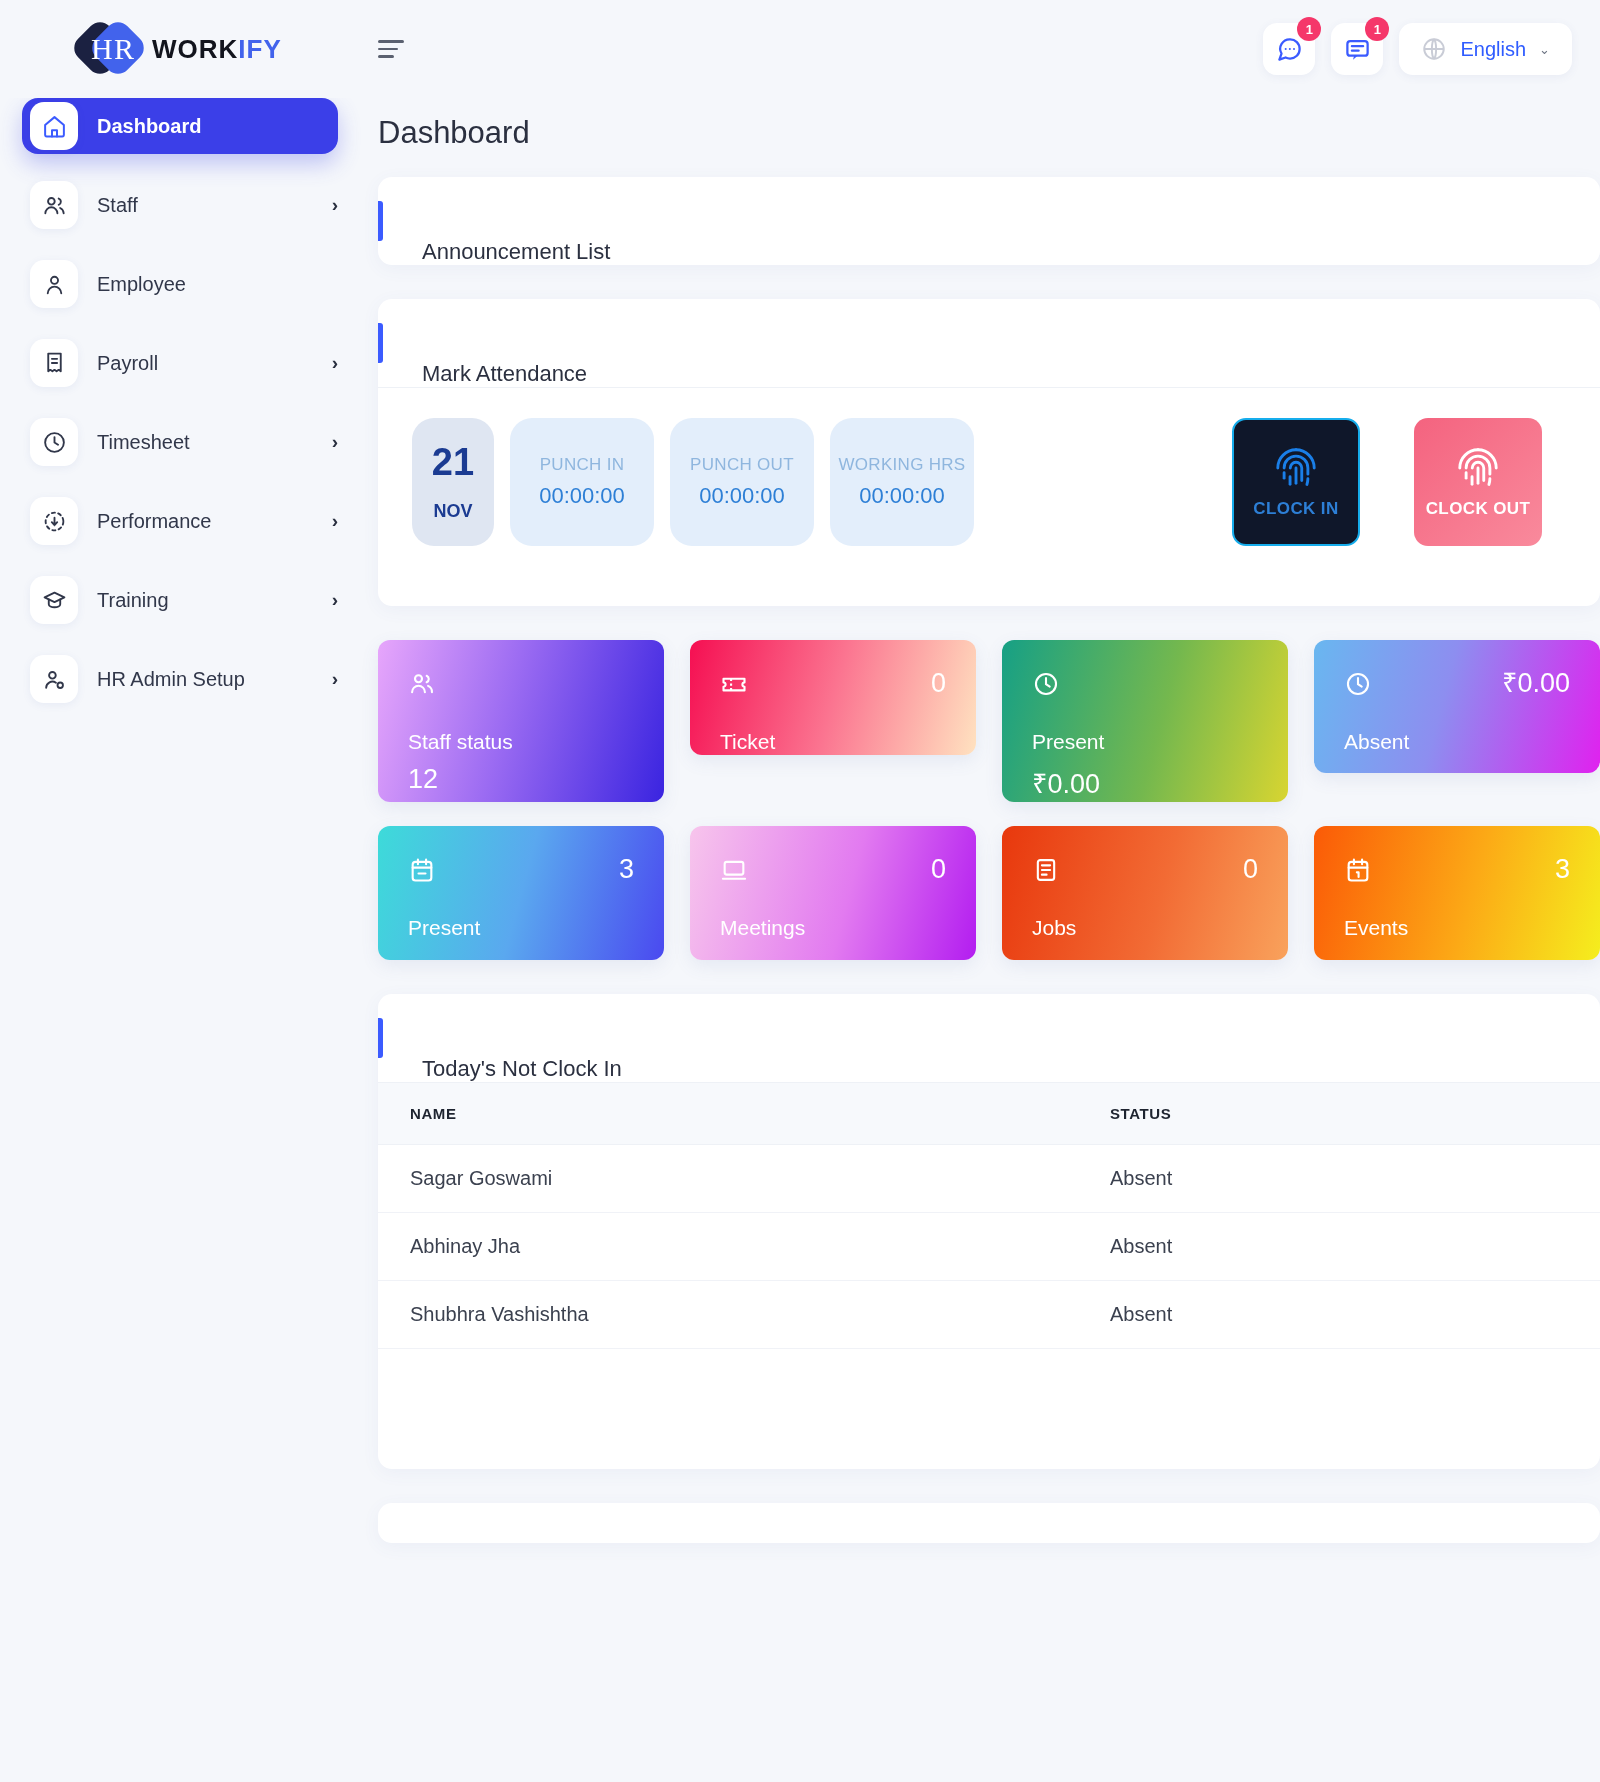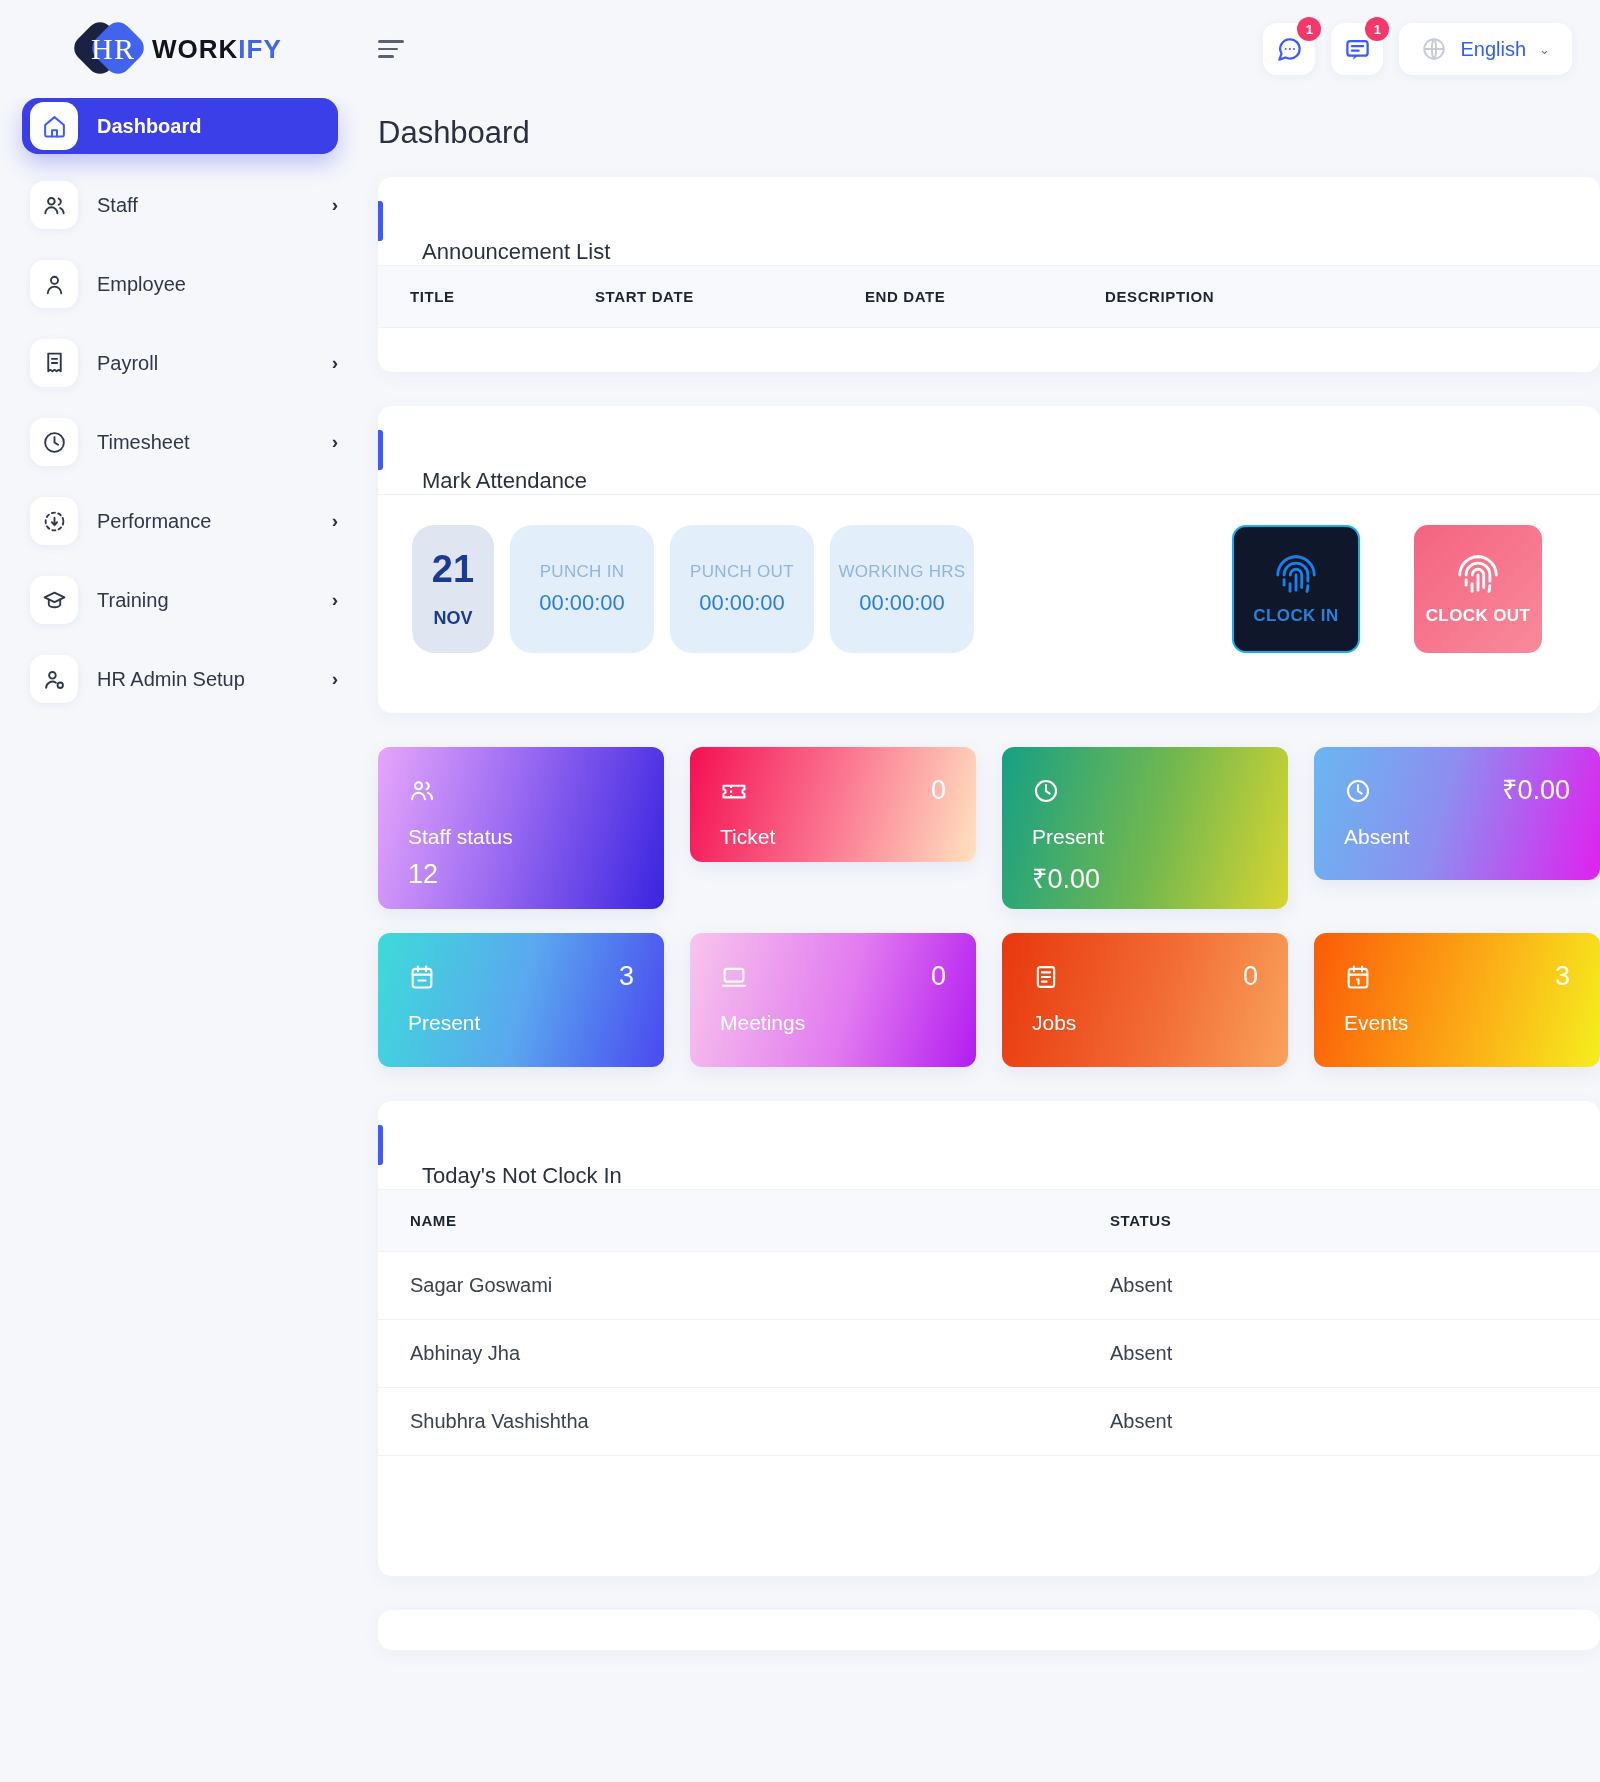--- a/index.html
+++ b/index.html
@@ -177,21 +177,21 @@
 
   
   .tile-row { display: flex; gap: 26px; margin-bottom: 24px; }
   .tile {
     flex: 1; border-radius: 12px; color: #fff; padding: 30px 30px 26px 30px;
     display: flex; flex-direction: column;
     box-shadow: 0 6px 18px rgba(90,110,170,.10);
   }
   .tile-top { display: flex; align-items: flex-start; justify-content: space-between; }
   .tile-val-r { font-size: 27px; line-height: 1; }
-  .tile-name { font-size: 21px; margin-top: 20px; }
+  .tile-name { font-size: 21px; margin-top: 32px; }
   .tile-val-b { font-size: 27px; margin-top: 10px; }
 
   .h-tall { height: 162px; }
   .h-mid  { height: 133px; }
   .h-short{ height: 115px; }
   .h-even { height: 134px; }
 
   .g-staff   { background: linear-gradient(105deg,#e7a6fb 0%,#9b6bf2 45%,#3a24e0 100%); }
   .g-ticket  { background: linear-gradient(105deg,#f50f52 0%,#fb7490 50%,#ffe2c0 100%); }
   .g-present { background: linear-gradient(105deg,#16a085 0%,#74b84e 55%,#d8d531 100%); }
@@ -356,35 +356,20 @@
 </div>
 
 <div class="main">
 
   <div class="page-title">Dashboard</div>
 
   <div class="card">
     <div class="card-head">
       <div class="card-title">Announcement List</div>
     </div>
-    <table>
-      <thead>
-        <tr>
-          <th style="width:185px">TITLE</th>
-          <th style="width:270px">START DATE</th>
-          <th style="width:240px">END DATE</th>
-          <th>DESCRIPTION</th>
-        </tr>
-      </thead>
-      <tbody>
-        <tr class="empty-row">
-            <td colspan="4"></td>
-          </tr>
-      </tbody>
-    </table>
   </div>
 
   <div class="card">
     <div class="card-head">
       <div class="card-title">Mark Attendance</div>
     </div>
     <div class="attend-body">
       <div class="att-box date">
         <div class="att-day">21</div>
         <div class="att-mon">NOV</div>

